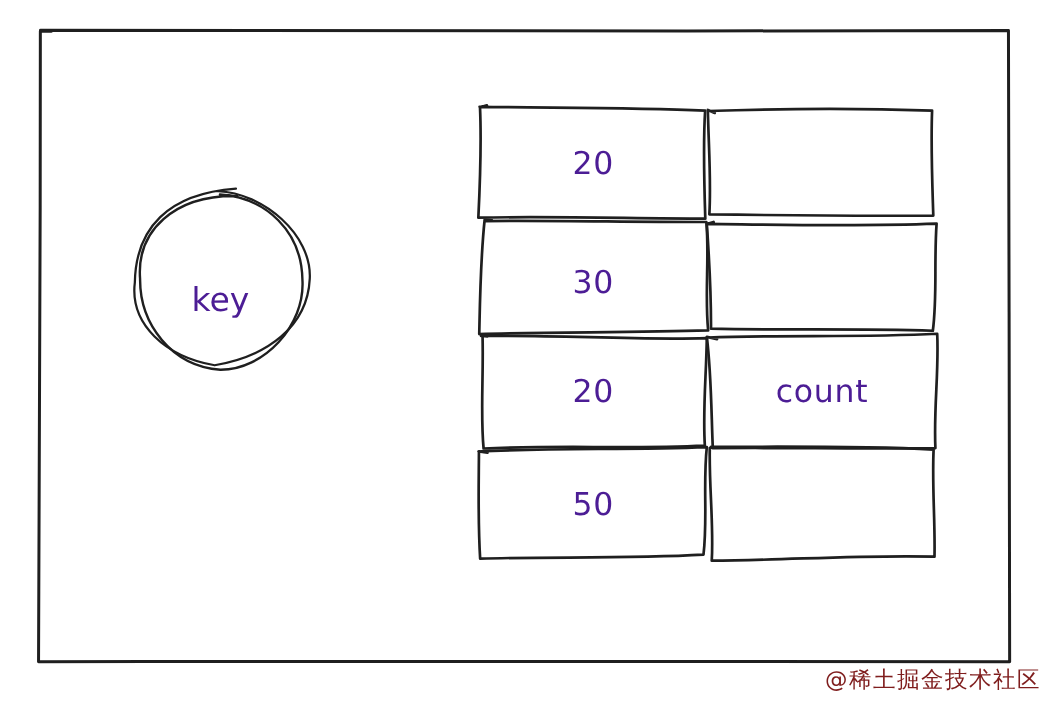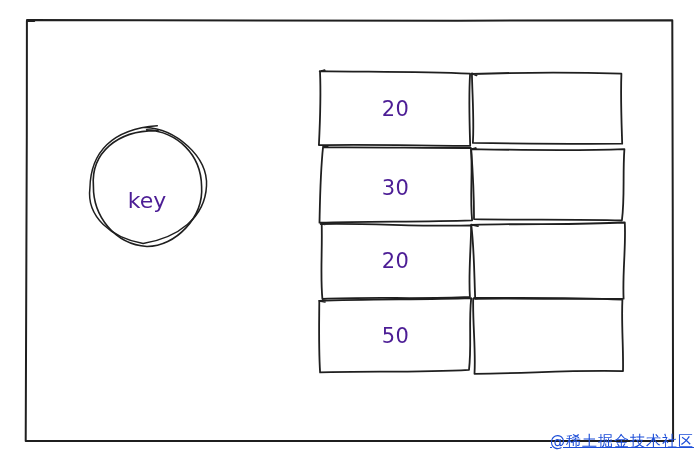--- a/index.html
+++ b/index.html
@@ -46,26 +46,25 @@
   }
   .c0 { left: 321px; width: 149px; }
   .c1 { left: 473px; width: 150px; }
   .r0 { top: 72px;  height: 73px; }
   .r1 { top: 148px; height: 79px; }
   .r2 { top: 224px; height: 73px; }
   .r3 { top: 299px; height: 73px; }
   .watermark {
     position: absolute;
     right: 5px;
-    bottom: 20px;
+    bottom: 8px;
     font-size: 15px;
     letter-spacing: 1px;
-    color: #1d4ed8;
+    color: #7f1d1d;
     user-select: none;
-    text-decoration: underline;
   }
 </style>
 </head>
 <body>
 
 <div class="canvas">
 
   <svg class="sketch-layer" width="699" height="471" viewBox="0 0 699 471">
     <path id="p-frame" d="M27.0 20.1 C242.5 20.0 457.2 21.3 672.3 20.3 C672.3 161.1 673.4 299.8 673.1 441.1 C456.3 440.4 241.1 440.7 25.7 441.1 C26.4 299.6 26.9 160.7 26.9 20.8 L34.3 20.9" stroke="#1f1f1f" stroke-width="2"></path>
     <path id="p-circle-a" d="M146.6 129.7 C177.6 131.8 201.0 154.5 201.6 186.2 C203.7 217.5 175.3 246.7 146.9 246.5 C114.2 244.3 93.1 215.6 93.4 186.0 C90.9 153.8 116.4 129.8 158.2 130.7" stroke="#1f1f1f" stroke-width="1.6"></path>
@@ -82,17 +81,18 @@
     </g>
   </svg>
 
   <div class="txt key-label">key</div>
 
   <div class="txt cell r0 c0">20</div>
 
   <div class="txt cell r1 c0">30</div>
 
   <div class="txt cell r2 c0">20</div>
+  <div class="txt cell r2 c1">count</div>
 
   <div class="txt cell r3 c0">50</div>
 
   <div class="watermark">@稀土掘金技术社区</div>
 </div>
 
 </body></html>

